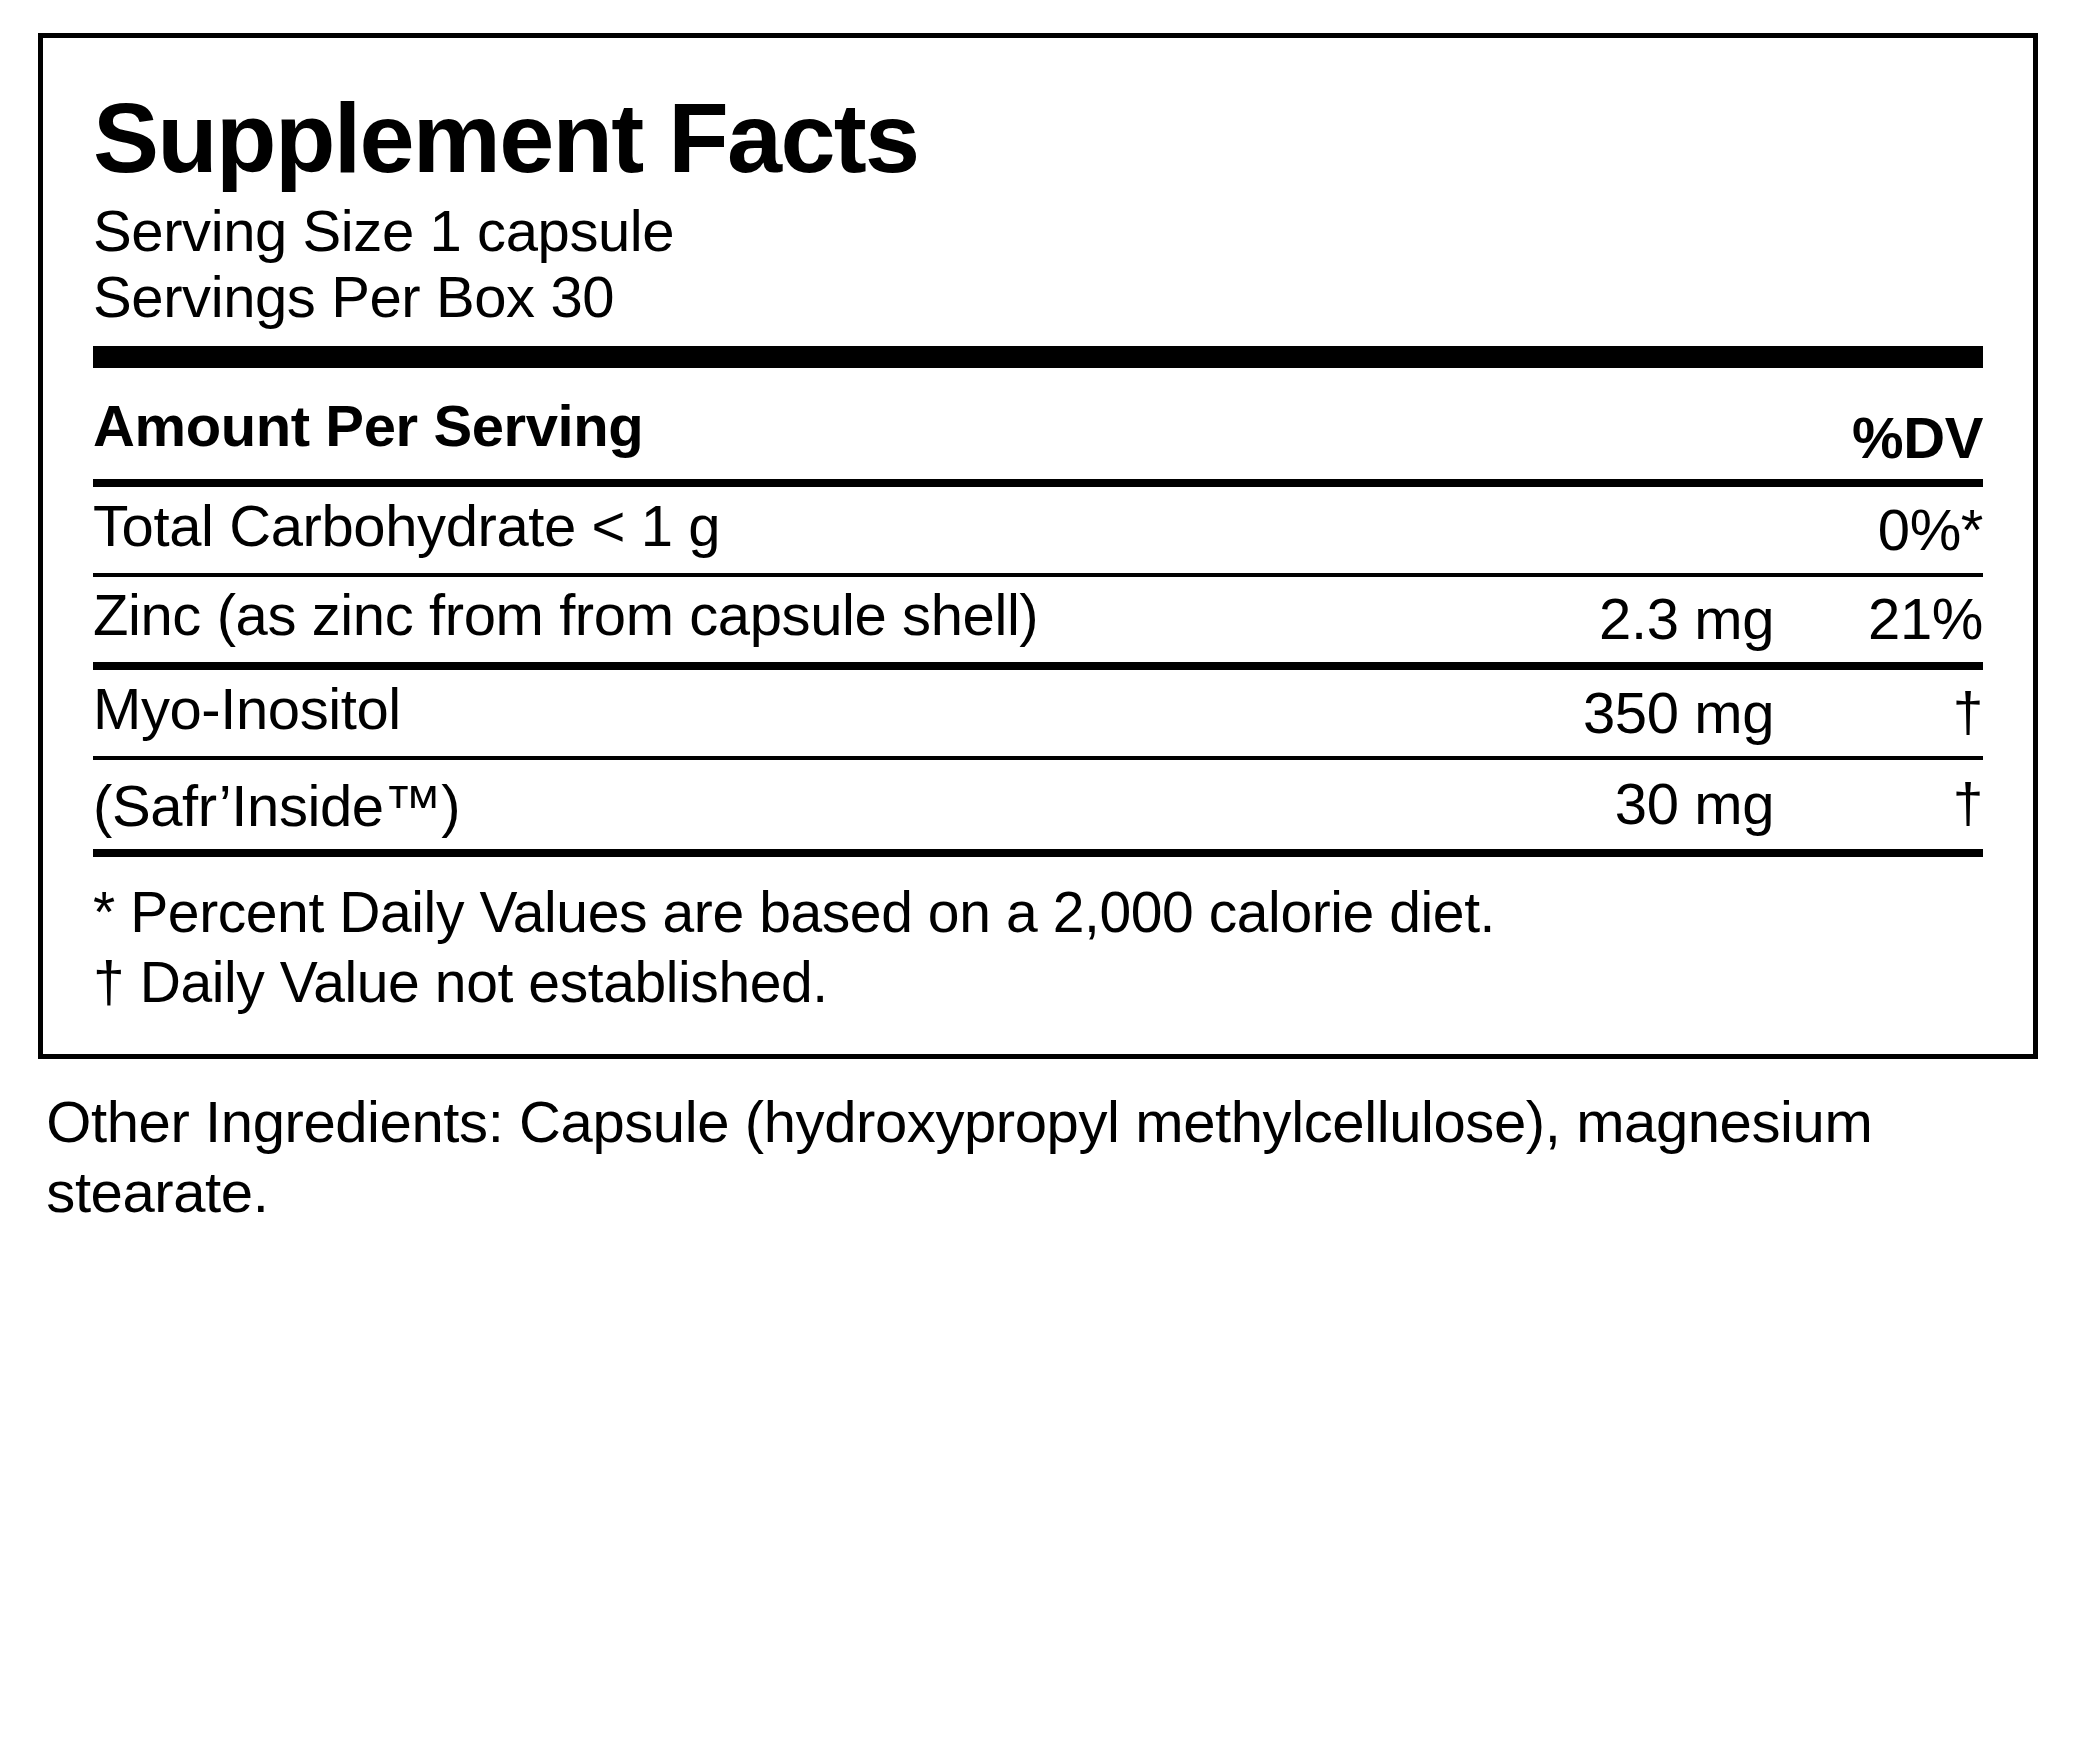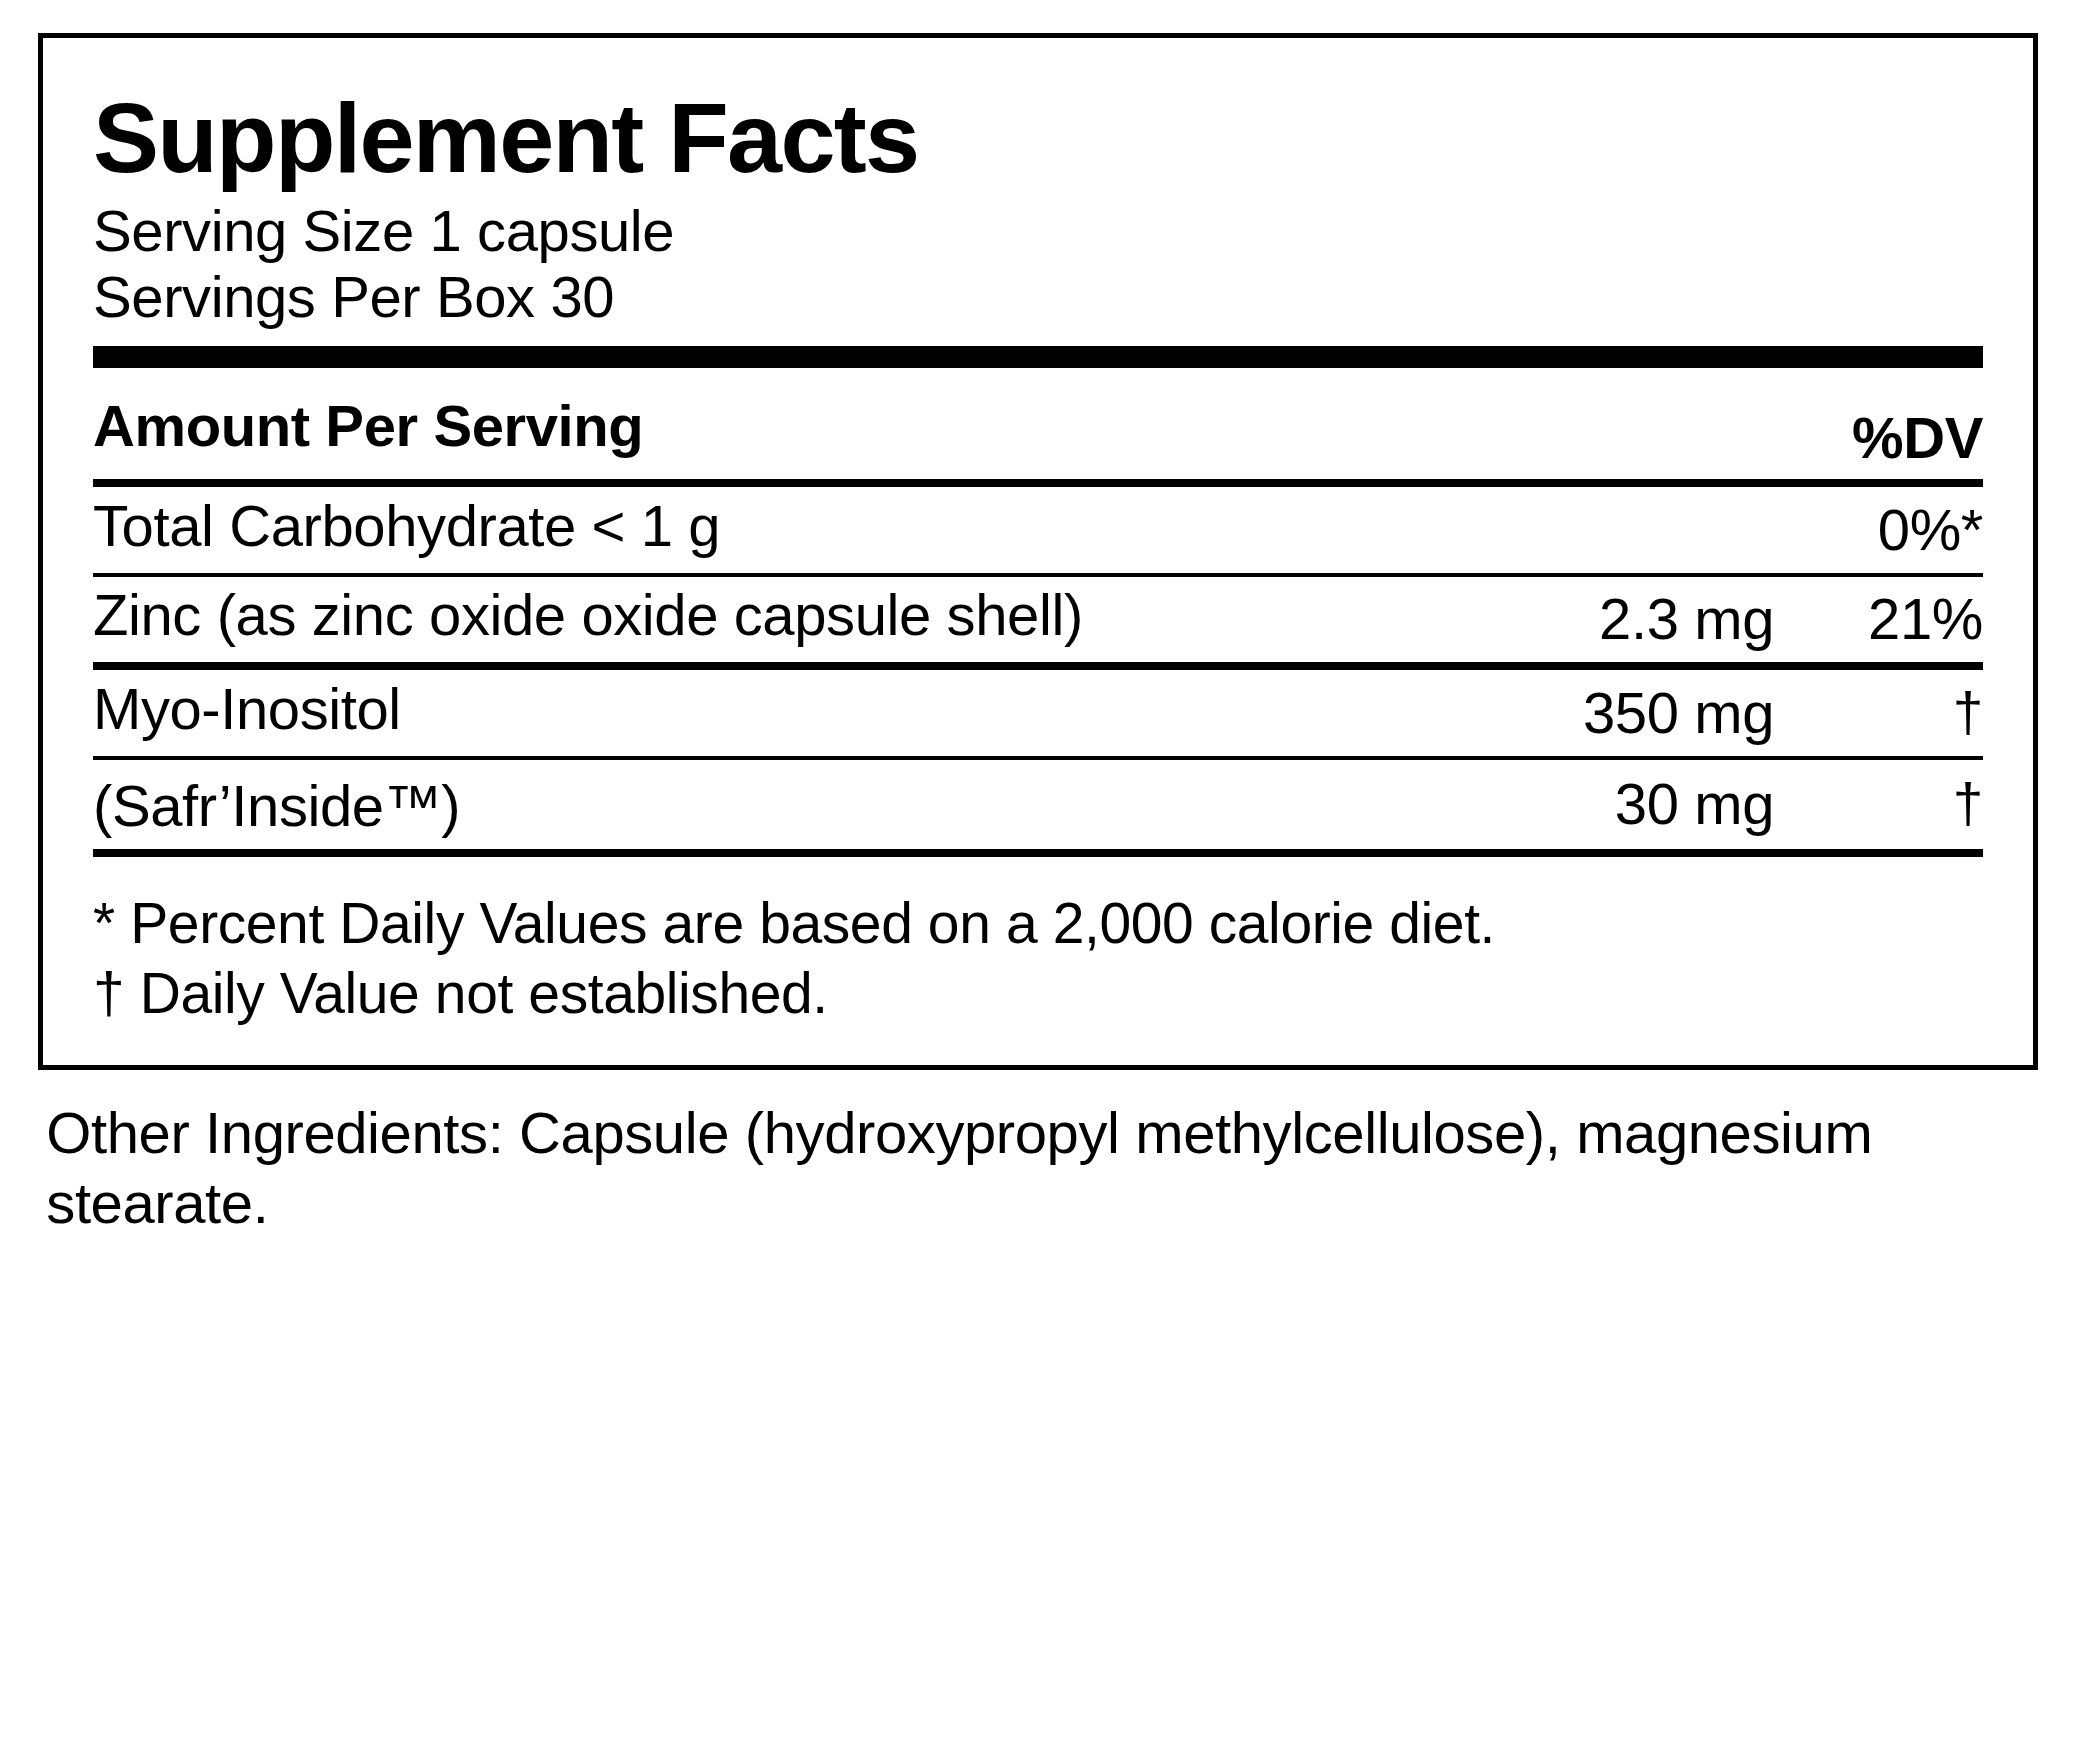--- a/index.html
+++ b/index.html
@@ -98,21 +98,21 @@
   .hdr .cell-dv { padding: 11.7px 0 8.3px 0; margin-top: 24px; }
 
   .two-line .cell-name {
     padding-top: 11.7px;
   }
 
   .footnotes {
     font-size: 57px;
     line-height: 1.22;
     letter-spacing: -0.4px;
-    padding-top: 32px;
+    padding-top: 21px;
   }
 
   .other-ingredients {
     font-size: 58px;
     line-height: 1.20;
     letter-spacing: -0.4px;
     padding: 28px 6.7px 0 8.3px;
     max-width: 1879px;
   }
   .other-ingredients b {
@@ -144,21 +144,21 @@
 
     <div class="row-cells">
       <div class="cell-name">Total Carbohydrate &lt; 1 g</div>
       <div class="cell-amount"></div>
       <div class="cell-dv">0%*</div>
     </div>
 
     <div class="rule-thin"></div>
 
     <div class="row-cells">
-      <div class="cell-name">Zinc (as zinc oxide oxide capsule shell)</div>
+      <div class="cell-name">Zinc (as zinc from from capsule shell)</div>
       <div class="cell-amount">2.3 mg</div>
       <div class="cell-dv">21%</div>
     </div>
 
     <div class="rule-medium"></div>
 
     <div class="row-cells">
       <div class="cell-name">Myo-Inositol</div>
       <div class="cell-amount">350 mg</div>
       <div class="cell-dv dagger">†</div>

